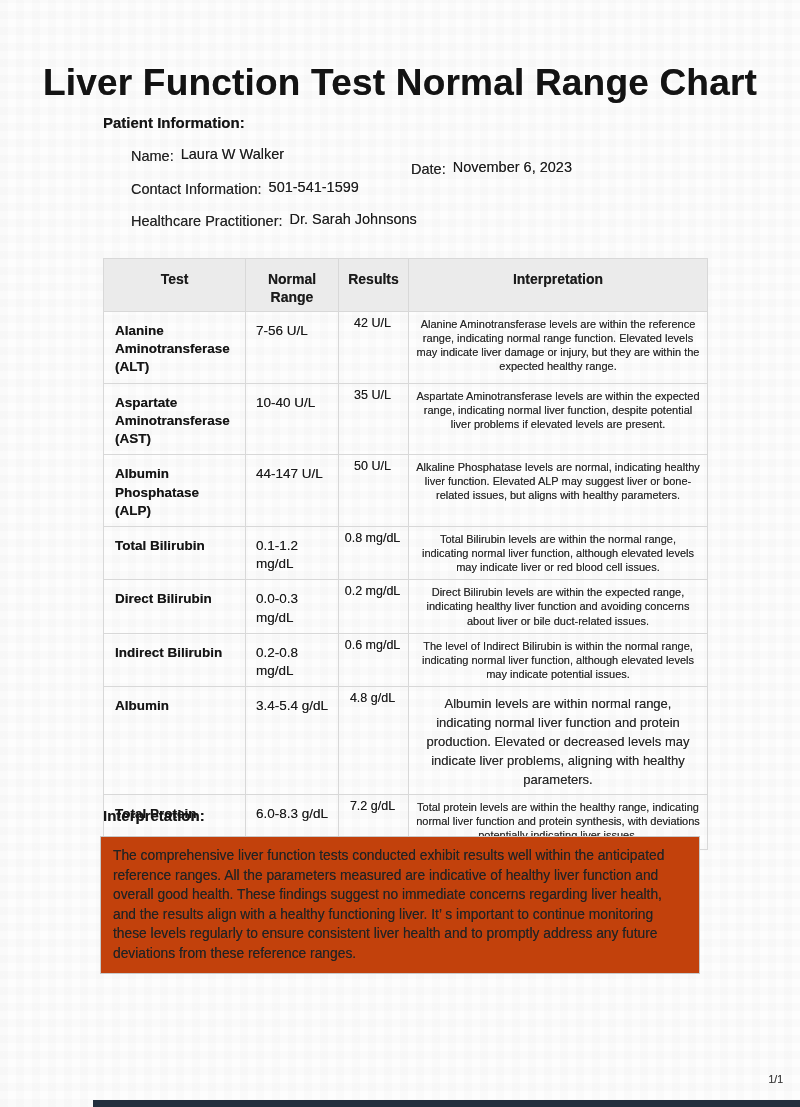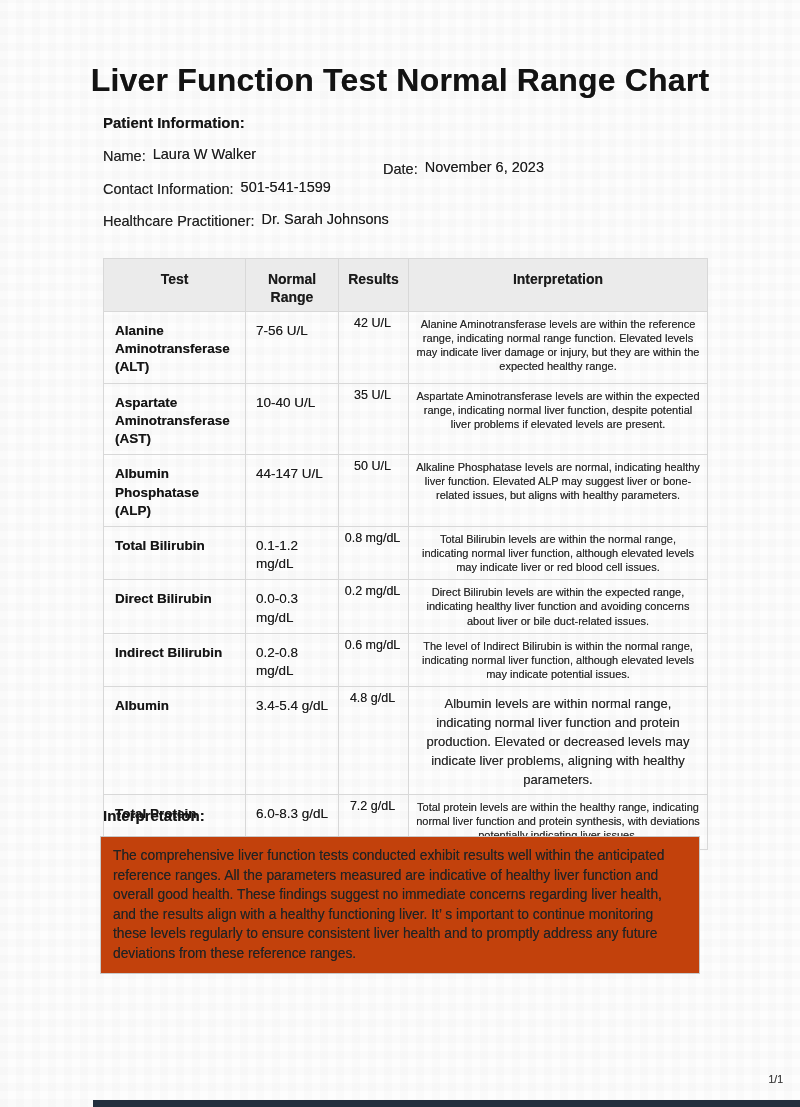--- a/index.html
+++ b/index.html
@@ -22,35 +22,35 @@
     background:
       repeating-linear-gradient(0deg, rgba(0,0,0,0.012) 0 8px, rgba(0,0,0,0) 8px 16px),
       repeating-linear-gradient(90deg, rgba(0,0,0,0.012) 0 8px, rgba(0,0,0,0) 8px 16px);
     pointer-events: none;
   }
 
   .title {
     position: absolute;
     top: 62px; left: 0; width: 100%;
     text-align: center;
-    font-size: 32px;
+    font-size: 37px;
     font-weight: bold;
     letter-spacing: 0.2px;
     color: #131313;
   }
 
   .patient {
     position: absolute;
     left: 103px; top: 114px; width: 620px;
     font-size: 14.5px;
   }
   .patient .section-heading {
     font-size: 15px; font-weight: bold; margin-bottom: 17px; color: #161616;
   }
-  .info-row { position: relative; margin-bottom: 13.5px; height: 19px; white-space: nowrap; }
+  .info-row { position: relative; margin-bottom: 13.5px; height: 19px; white-space: nowrap; margin-left: 28px; }
   .info-label { color: #232323; }
   .info-value { position: relative; top: -2px; margin-left: 7px; color: #1c1c1c; }
   .date-pair { position: absolute; left: 280px; top: 13px; }
 
   table.lft {
     position: absolute;
     left: 103px; top: 258px;
     width: 604px;
     border-collapse: collapse;
     table-layout: fixed;

